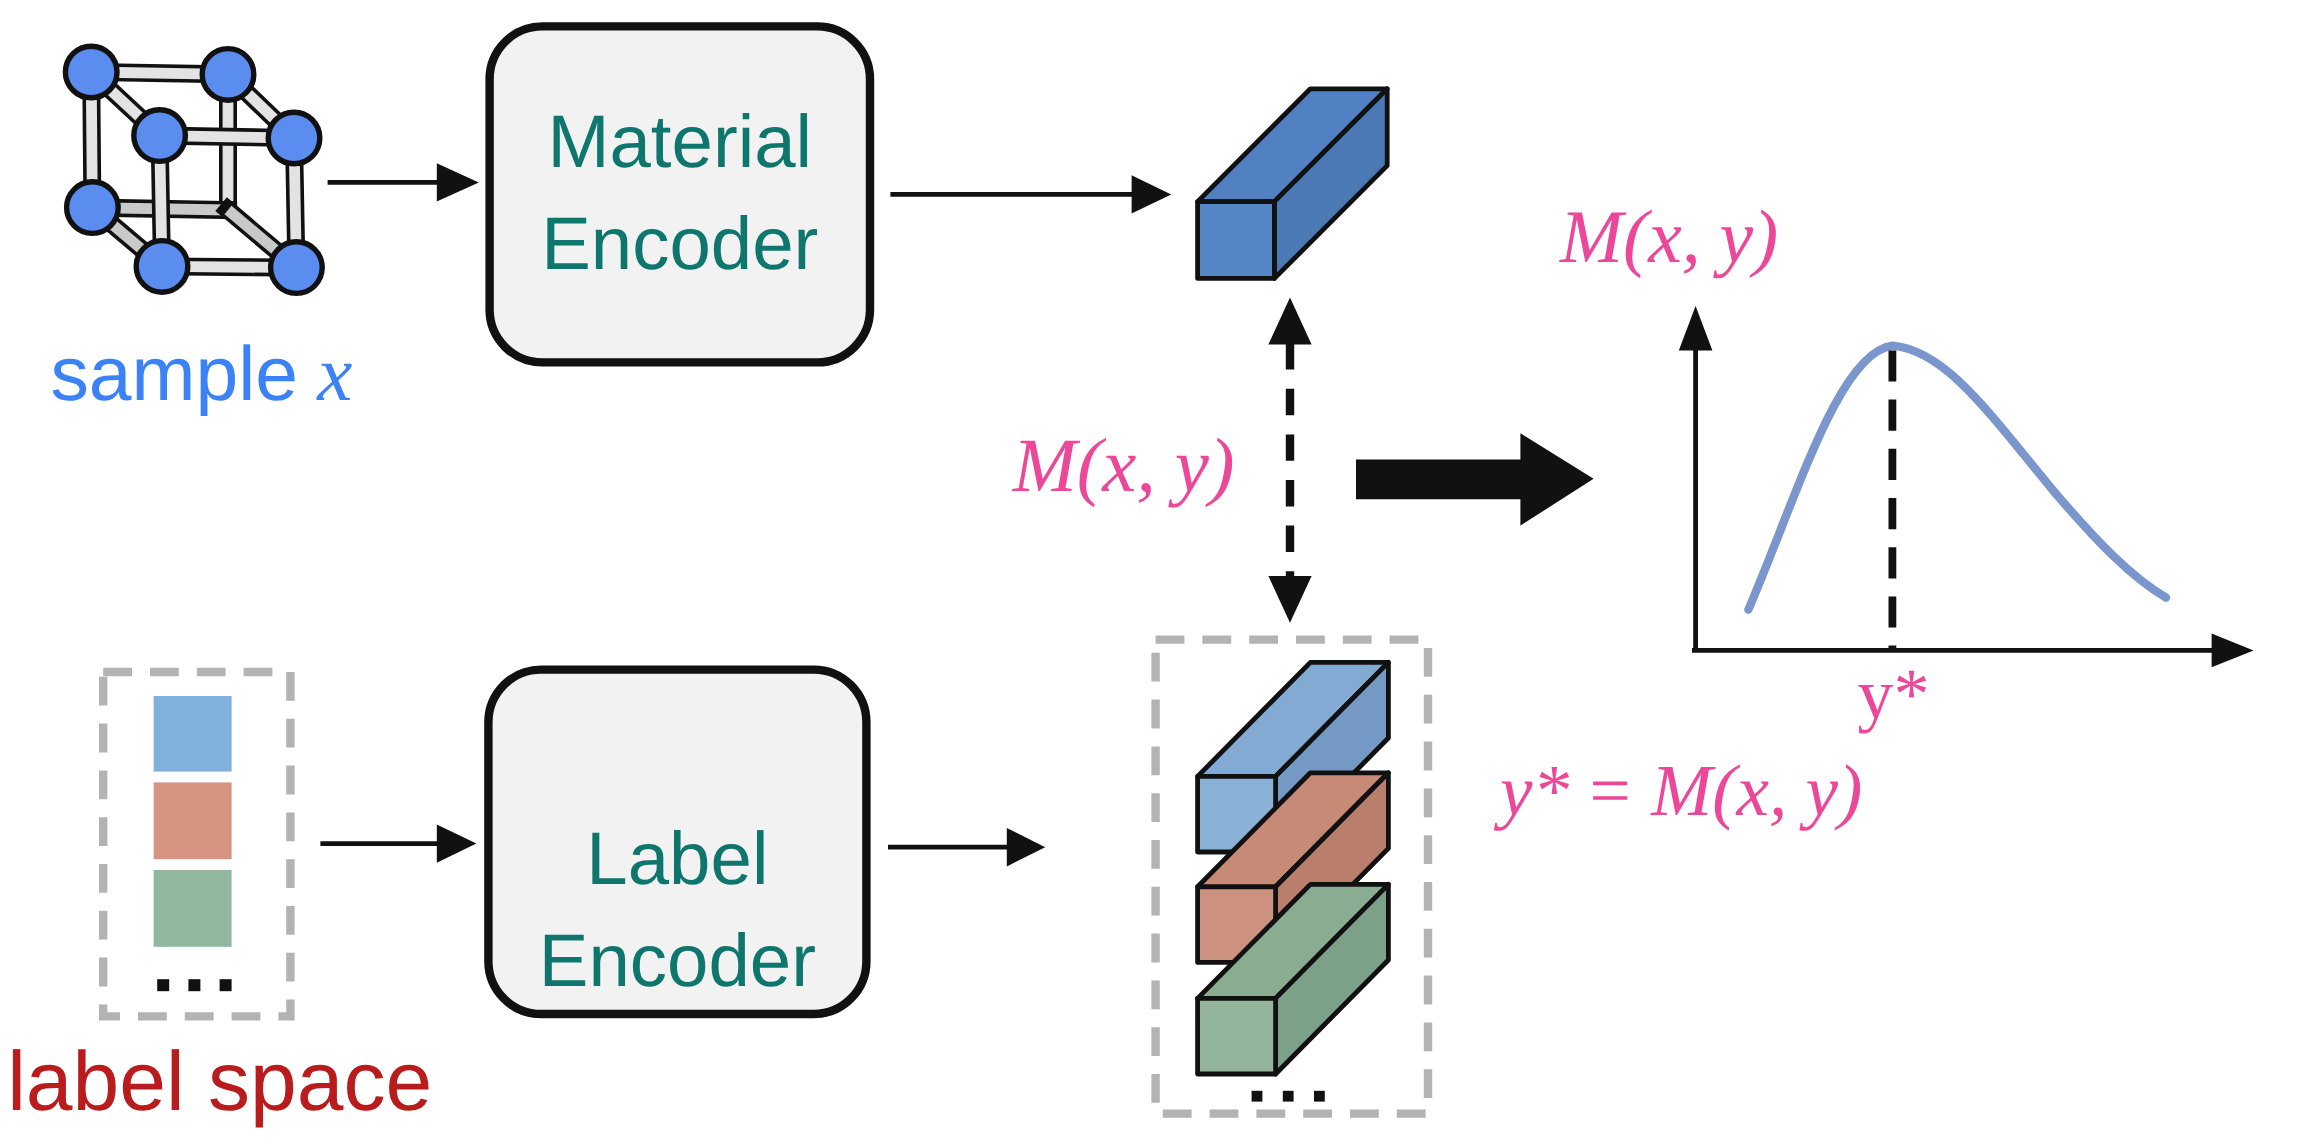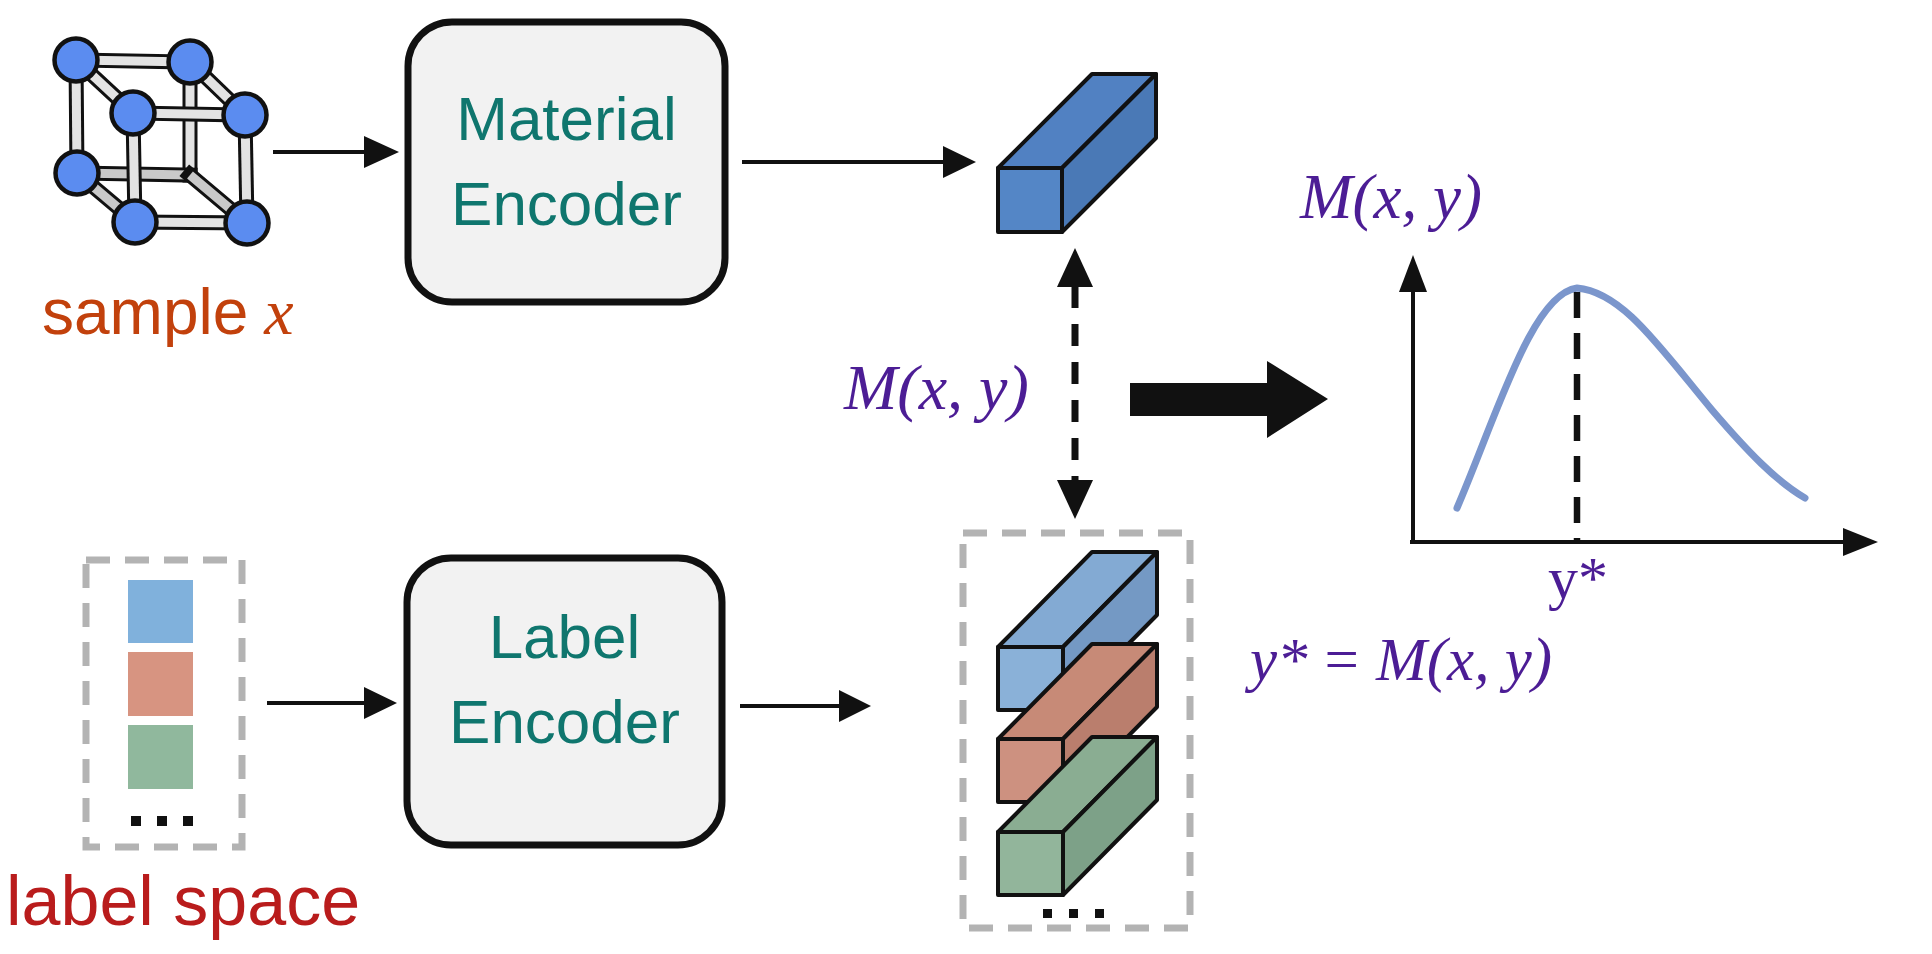--- a/index.html
+++ b/index.html
@@ -17,27 +17,27 @@
   .head{fill:#111111;stroke:none;}
   .barline{stroke:#111111;stroke-width:4;stroke-linejoin:round;}
   .dashA{stroke:#111111;stroke-width:7;stroke-dasharray:22 16;fill:none;}
   .gbox{fill:none;stroke:#b3b3b3;stroke-width:7;stroke-dasharray:24 15;}
   .dot{fill:#111111;}
   .axis{stroke:#111111;stroke-width:4;fill:none;}
   .peakline{stroke:#111111;stroke-width:6.5;stroke-dasharray:26 15;fill:none;}
   .curve{fill:none;stroke-width:7;stroke-linecap:round;}
 
   
-  .txt{position:absolute;white-space:nowrap;color:#4c1d95;line-height:1;}
-  #sample-label{left:42px;top:279px;font-size:64px;color:#c2410c;}
+  .txt{position:absolute;white-space:nowrap;color:#ec4899;line-height:1;}
+  #sample-label{left:42px;top:279px;font-size:64px;color:#3b82f6;}
   #sample-label .mvar{font-family:"Liberation Serif",serif;font-style:italic;font-size:66px;margin-left:16px;}
   .encoder-text{position:absolute;display:flex;flex-direction:column;justify-content:center;
                 align-items:center;text-align:center;font-size:62px;line-height:1.37;color:#0f766e;}
   #material-encoder-text{left:408px;top:22px;width:317px;height:280px;}
-  #label-encoder-text{left:407px;top:536px;width:315px;height:287px;}
+  #label-encoder-text{left:407px;top:558px;width:315px;height:287px;justify-content:flex-end;}
   .serifmath{font-family:"Liberation Serif",serif;font-style:italic;}
   #match-score-label{left:844px;top:356px;font-size:64px;}
   #plot-ylabel{left:1300px;top:166px;font-size:63px;}
   #plot-xtick{left:1548px;top:548px;font-size:60px;font-family:"Liberation Serif",serif;font-style:normal;}
   #equation{left:1250px;top:629px;font-size:61px;font-family:"Liberation Serif",serif;
             display:flex;align-items:baseline;gap:17px;}
   #label-space-label{left:6px;top:866px;font-size:70px;color:#b91c1c;}
 </style>
 </head>
 <body>

